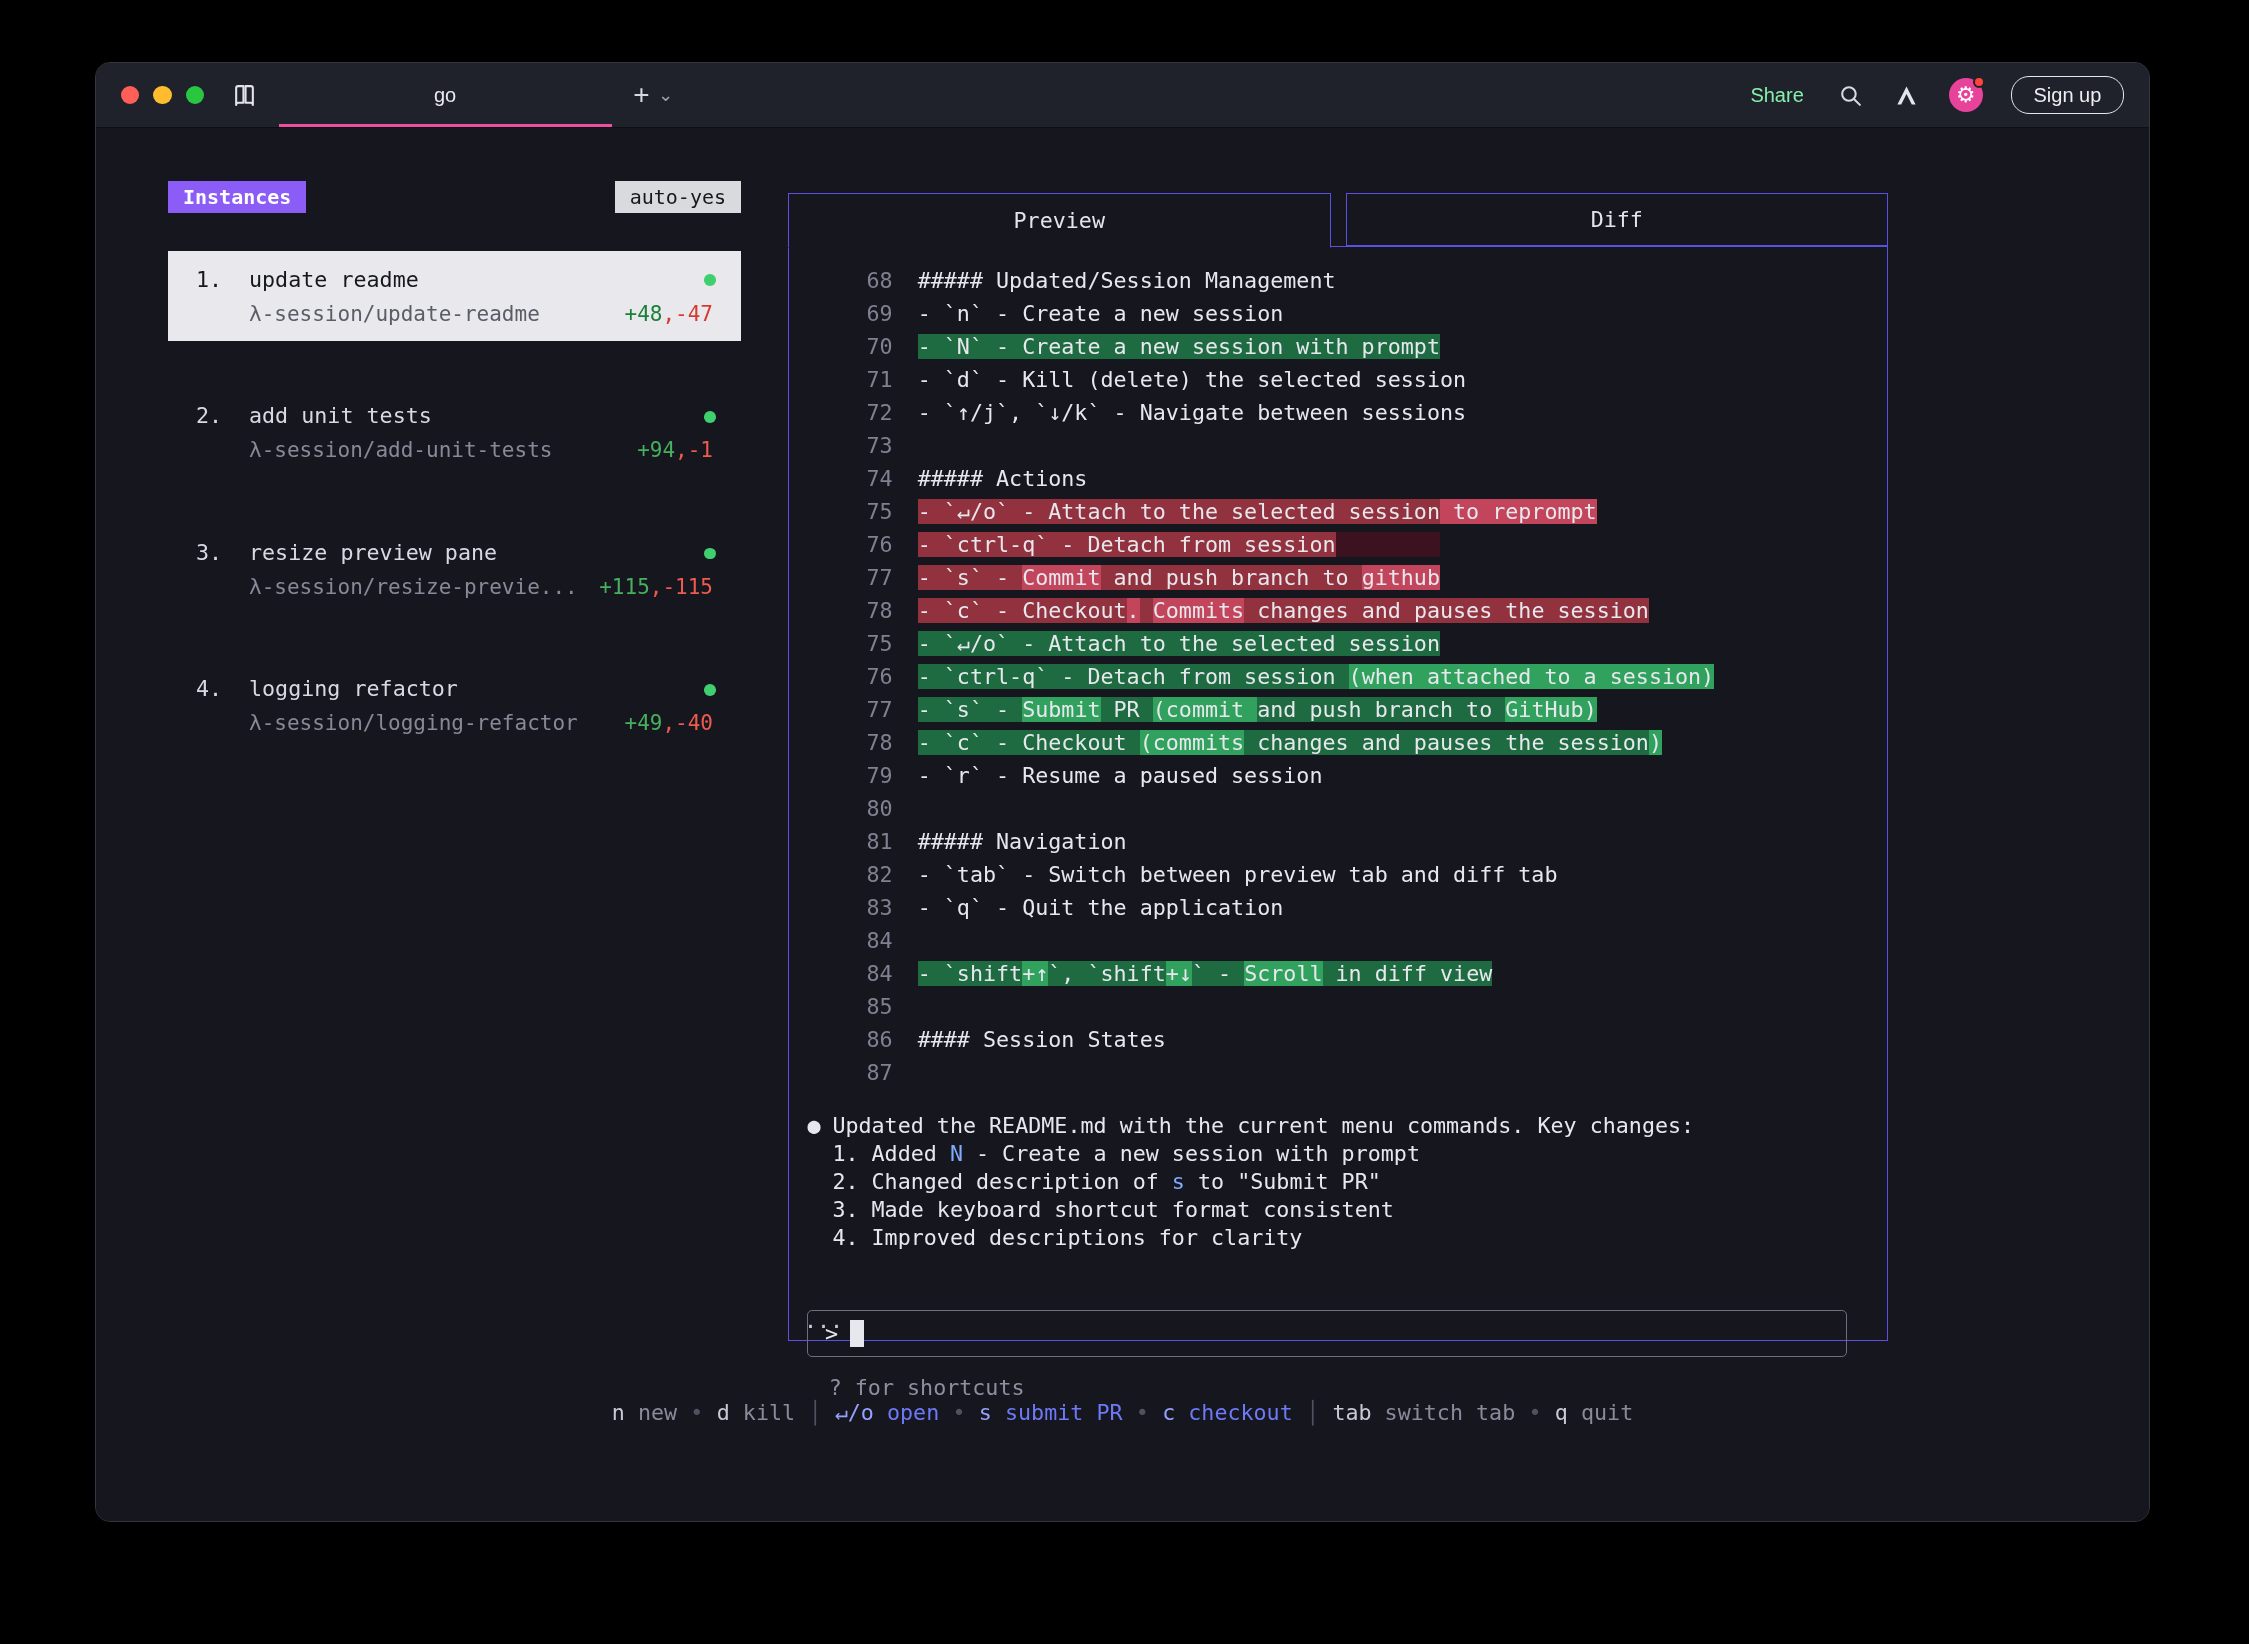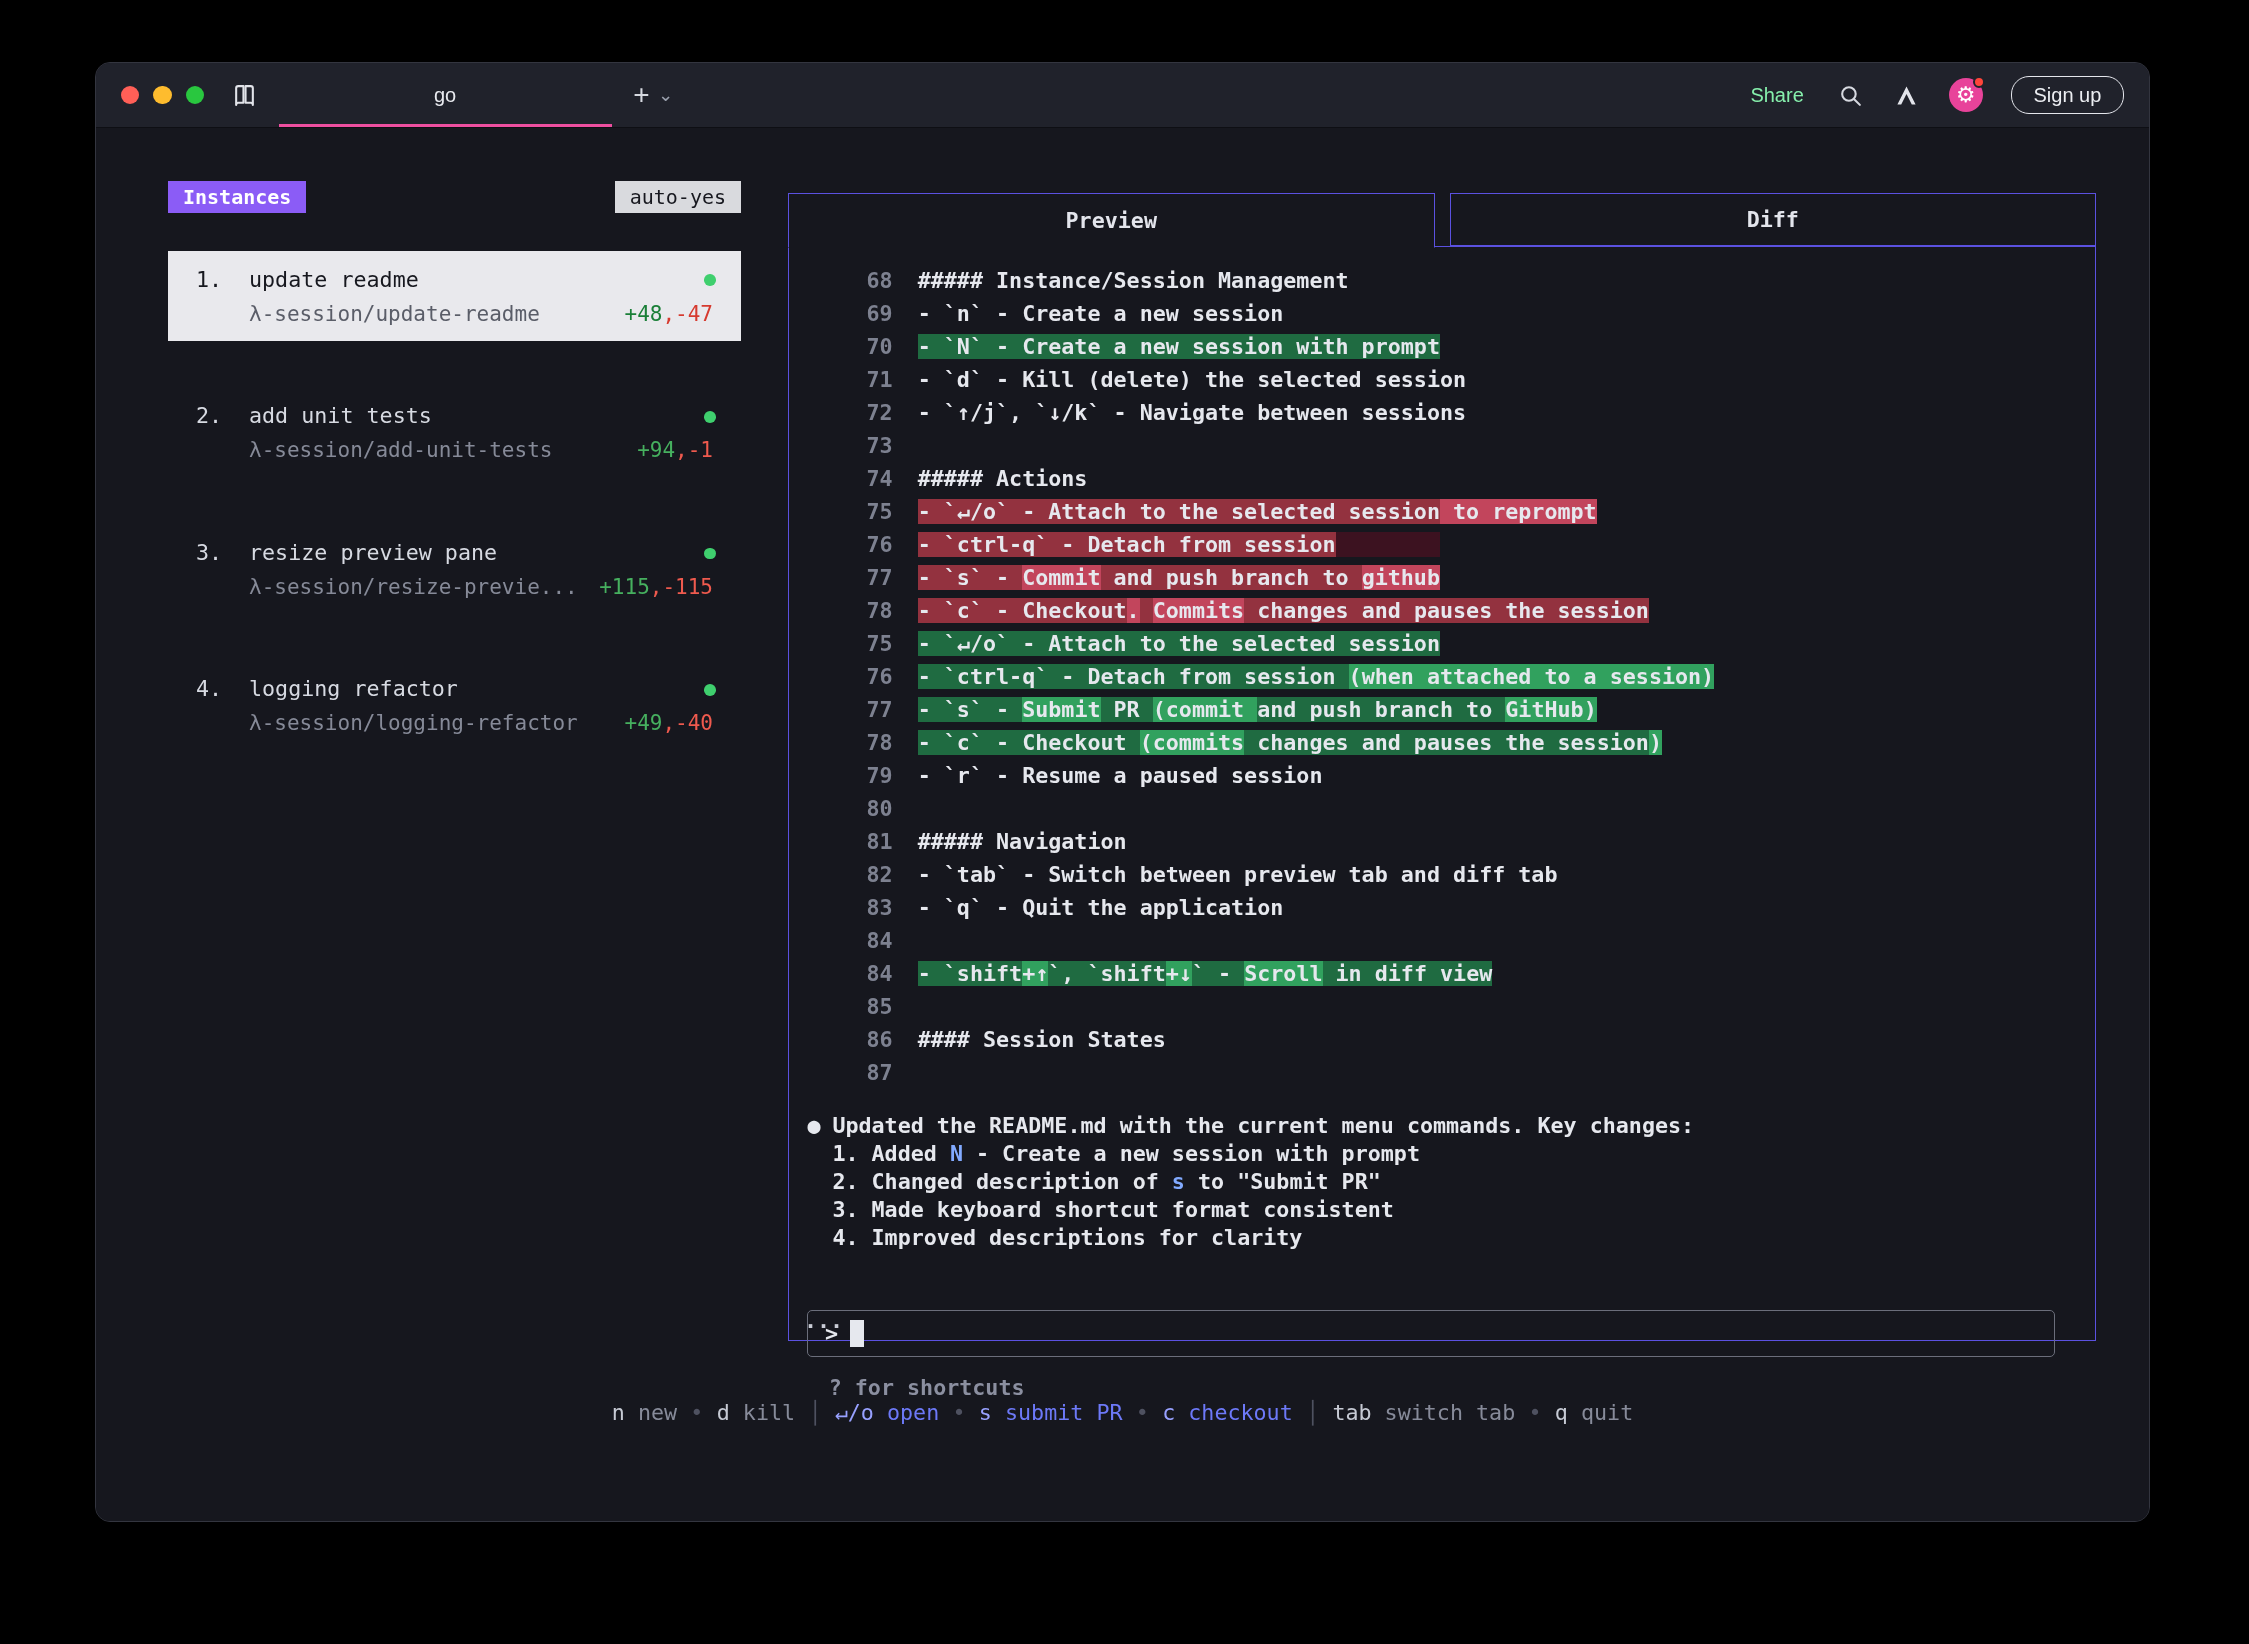--- a/index.html
+++ b/index.html
@@ -51,21 +51,21 @@
   .inst-num { width:53px; flex:none; }
   .dot-ind { position:absolute; right:25px; top:23px; width:11.7px; height:11.7px; border-radius:50%; background:#3fcf6e; }
   .inst-line2 { display:flex; justify-content:space-between; margin-top:5px; margin-left:53px;
                 font-size:21px; line-height:28px; color:#868a98; }
   .inst.selected .inst-line2 { color:#5a5d68; }
   .stat-add { color:#46b05f; } .stat-del { color:#ef5a4e; }
   .inst.selected .stat-add { color:#1a7f37; } .inst.selected .stat-del { color:#d63a2f; }
   .inst-branch { white-space:nowrap; overflow:hidden; }
   .inst-stats { white-space:nowrap; }
   
-  .panel-area { position:absolute; left:692px; top:64px; width:1308px; height:1148px;font-weight:bold; }
+  .panel-area { position:absolute; left:692px; top:64px; width:1100px; height:1148px; }
   .ptabs { display:flex; height:53px; gap:15px; position:relative; z-index:2; }
   .ptab { flex:1; display:flex; align-items:center; justify-content:center;
           font-size:21.7px; color:#e3e5ec; border:1.7px solid #5b51e0; background:#16171e; }
   .ptab.active { border-bottom:1.7px solid #16171e; margin-bottom:-1.7px; }
   .panel { border:1.7px solid #5b51e0; height:1095px; position:relative; padding:16.7px 0 0 11.7px; }
   .diff-line { display:flex; font-size:21.7px; line-height:33px; color:#e6e8ee; min-height:33px; }
   .lnum { width:92px; text-align:right; color:#7d8190; flex:none; }
   .ltext { margin-left:25px; white-space:pre; }
   .t-del .seg { background:#93323f; } .t-del .seg.hl { background:#c2455c; } .t-del .seg.dark { background:#3c1220; }
   .t-add .seg { background:#1f6b41; } .t-add .seg.hl { background:#31a15e; }
@@ -187,21 +187,21 @@
 
       <section class="panel-area">
         <div class="ptabs">
             <div class="ptab active">Preview</div>
             <div class="ptab">Diff</div>
           </div>
         <div class="panel">
           <div>
               <div class="diff-line">
                 <span class="lnum">68</span>
-                <span class="ltext t-normal"><span class="seg">##### Instance/Session Management</span></span>
+                <span class="ltext t-normal"><span class="seg">##### Updated/Session Management</span></span>
               </div>
               <div class="diff-line">
                 <span class="lnum">69</span>
                 <span class="ltext t-normal"><span class="seg">- `n` - Create a new session</span></span>
               </div>
               <div class="diff-line">
                 <span class="lnum">70</span>
                 <span class="ltext t-add"><span class="seg">- `N` - Create a new session with prompt</span></span>
               </div>
               <div class="diff-line">

